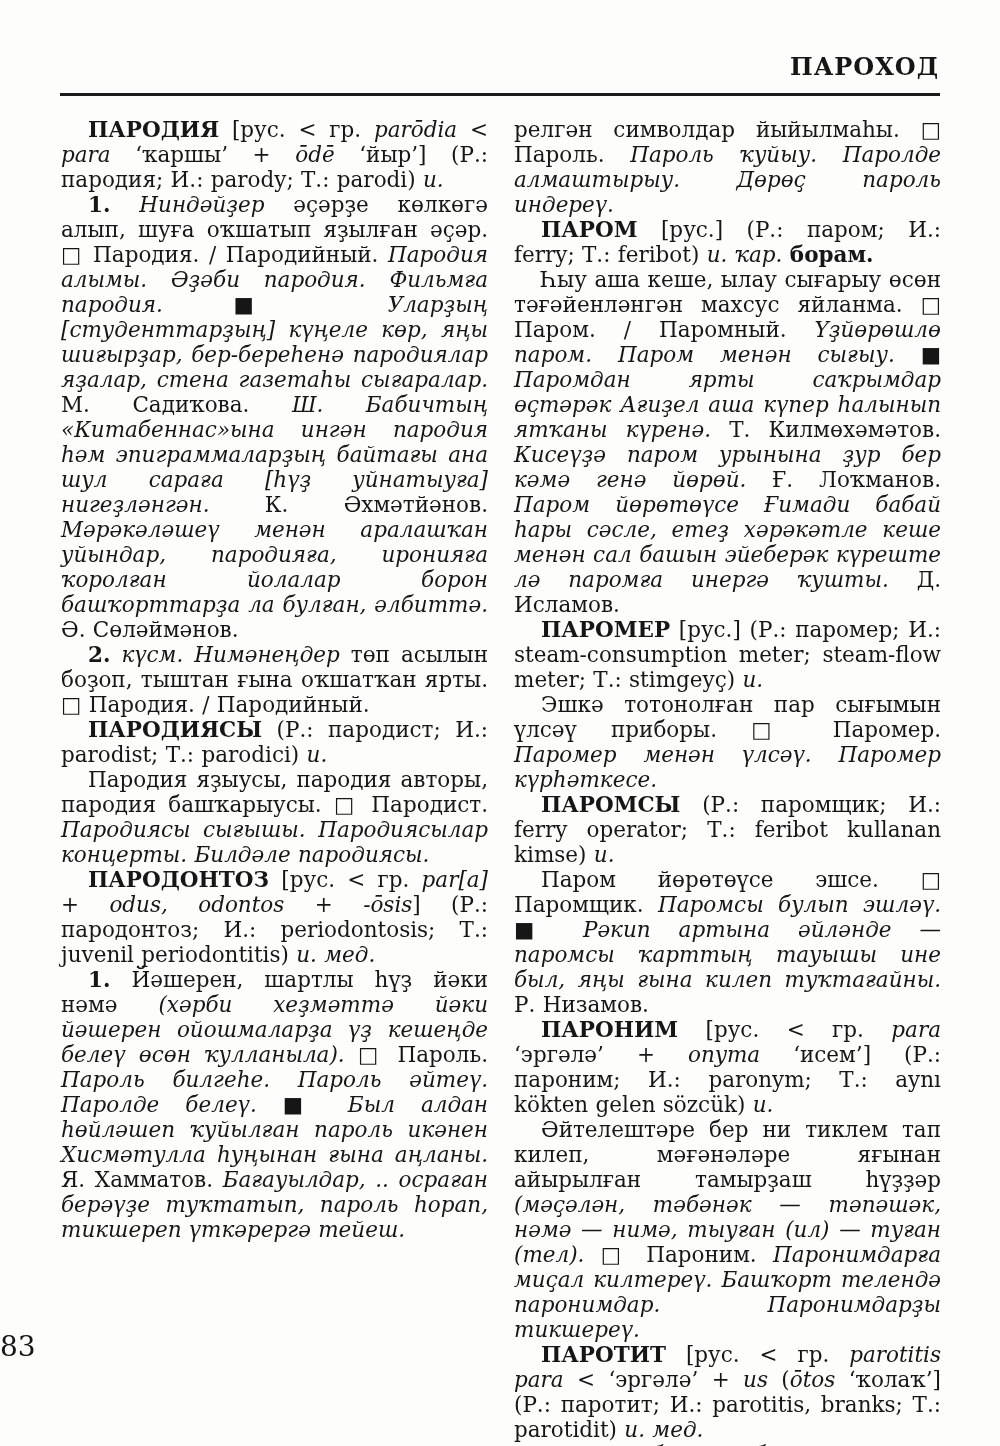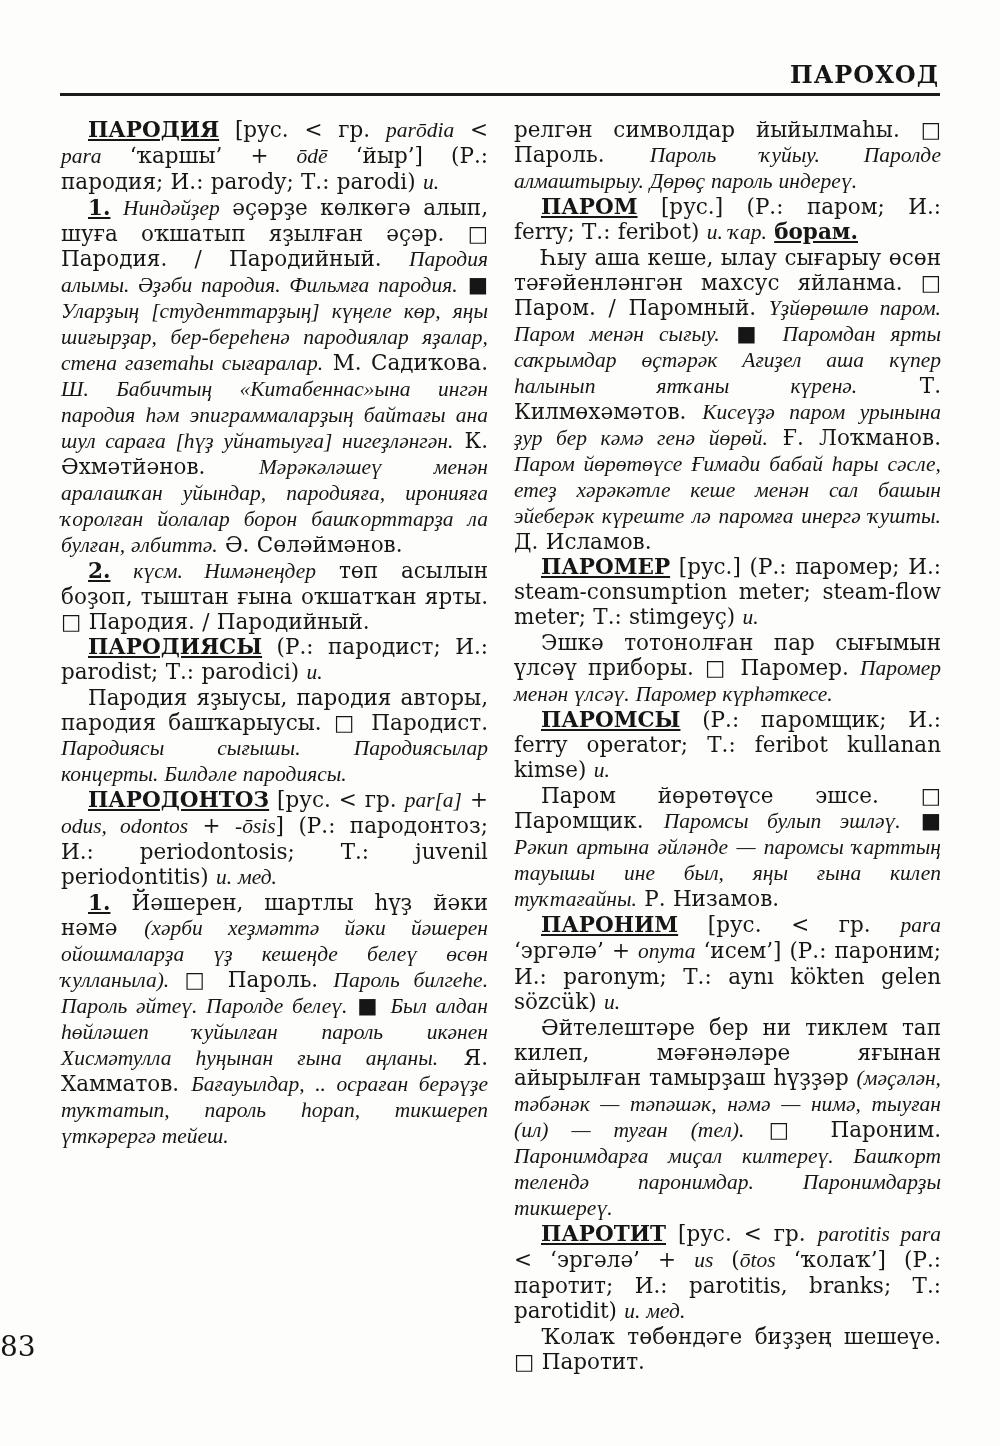--- a/index.html
+++ b/index.html
@@ -8,21 +8,21 @@
     width: 1000px;
     height: 1446px;
     margin: 0 auto;
     background: #fdfdfb;
     color: #161616;
     font-family: "DejaVu Serif", "Liberation Serif", serif;
     overflow: hidden;
   }
   .running-head {
     position: absolute;
-    top: 60px;
+    top: 52px;
     right: 61px;
     font-size: 24px;
     font-weight: bold;
     letter-spacing: 1px;
   }
   .header-rule {
     position: absolute;
     top: 93px;
     left: 60px;
     width: 880px;
@@ -42,22 +42,22 @@
     flex: 0 0 427px;
   }
   .col p {
     margin: 0;
     font-size: 21.5px;
     line-height: 25px;
     text-align: justify;
     word-spacing: 0.5px;
   }
   .col p.ind { text-indent: 27px; }
-  .b { font-weight: bold; text-decoration: underline; }
-  .i { font-style: italic; font-family: Liberation Serif, serif; }
+  .b { font-weight: bold; }
+  .i { font-style: italic; }
   .page-number {
     position: absolute;
     top: 1330px;
     left: 0;
     width: 100%;
     font-size: 28px;
   }
 </style>
 </head>
 <body>

